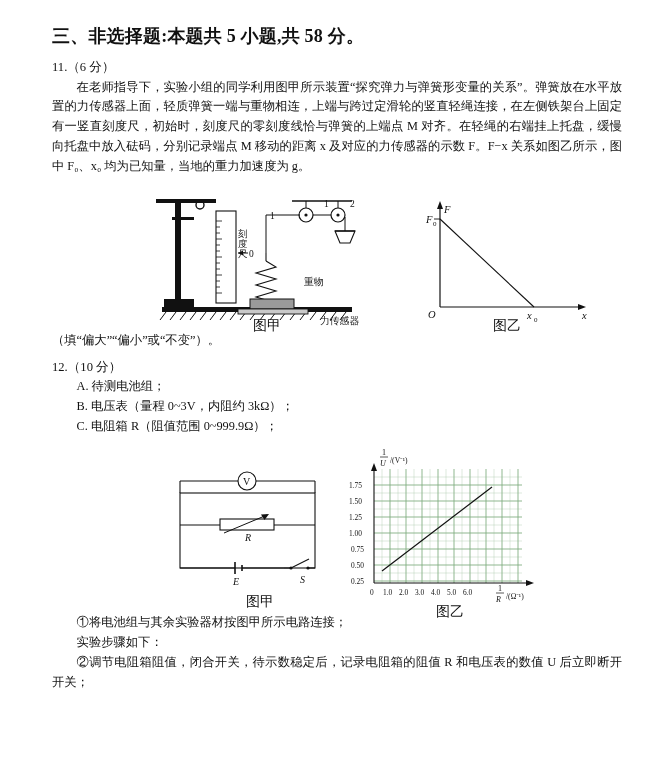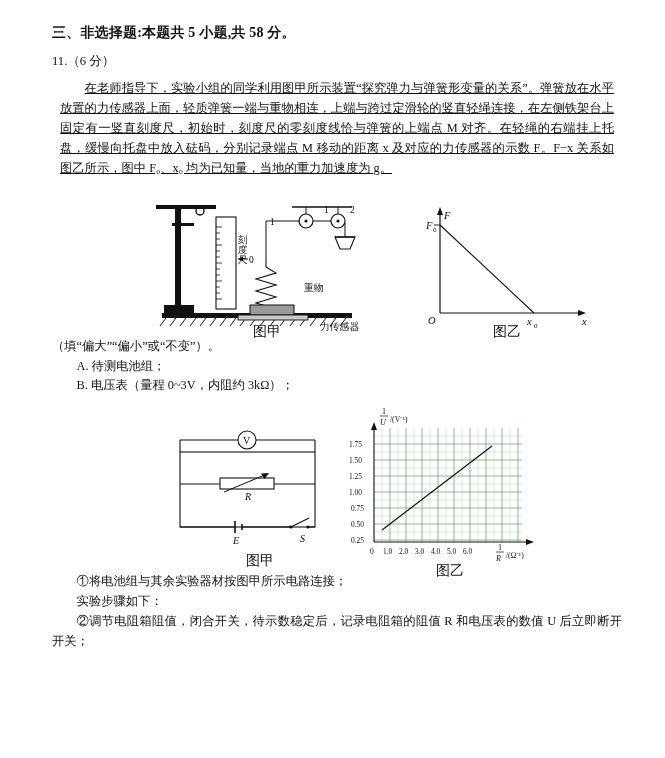--- a/index.html
+++ b/index.html
@@ -25,35 +25,34 @@
     box-sizing: border-box;
   }
   .content {
     position: absolute;
     left: 52px;
     top: 22px;
     width: 570px;
   }
   .sec-head {
     font-weight: bold;
-    font-size: 14px;
+    font-size: 18px;
     letter-spacing: 0.2px;
     margin-bottom: 2px;
   }
   .q-num {
     margin-top: 6px;
     font-size: 12.6px;
     font-family: Liberation Serif, serif;
   }
   p.body {
-    margin: 8px;
+    margin: 0;
     text-align: justify;
     text-justify: inter-ideograph;
     text-indent: 2em;
-    text-decoration: underline;
   }
   p.noindent {
     margin: 0;
     text-align: justify;
     text-indent: 0;
   }
   .sub {
     margin: 0;
     text-indent: 2em;
     text-align: justify;
@@ -211,22 +210,24 @@
         <text x="475" y="138" font-size="10.5" font-style="italic" font-family="'Liberation Serif',serif" fill="#111">x</text>
         <text x="482" y="141" font-size="7" font-family="'Liberation Serif',serif" fill="#111">0</text>
         <text x="530" y="138" font-size="10.5" font-style="italic" font-family="'Liberation Serif',serif" fill="#111">x</text>
       </svg>
       <div style="position:absolute;left:185px;top:134px;width:60px;" class="cap">图甲</div>
       <div style="position:absolute;left:425px;top:134px;width:60px;" class="cap">图乙</div>
     </div>
 
     <p class="noindent">（填“偏大”“偏小”或“不变”）。</p>
 
+    <div class="q-num">12.（10 分）</div>
     <p class="opt">A. 待测电池组；</p>
     <p class="opt">B. 电压表（量程 0~3V，内阻约 3kΩ）；</p>
+    <p class="opt">C. 电阻箱 R（阻值范围 0~999.9Ω）；</p>
 
     <div class="fig2-wrap">
       <svg width="570" height="170" viewBox="0 0 570 170">
 
         <rect x="128" y="52" width="135" height="75" fill="none" stroke="#111" stroke-width="1.1"></rect>
 
         <line x1="128" y1="52" x2="128" y2="40" stroke="#111" stroke-width="1.1"></line>
         <line x1="263" y1="52" x2="263" y2="40" stroke="#111" stroke-width="1.1"></line>
         <line x1="128" y1="40" x2="186" y2="40" stroke="#111" stroke-width="1.1"></line>
         <line x1="204" y1="40" x2="263" y2="40" stroke="#111" stroke-width="1.1"></line>

